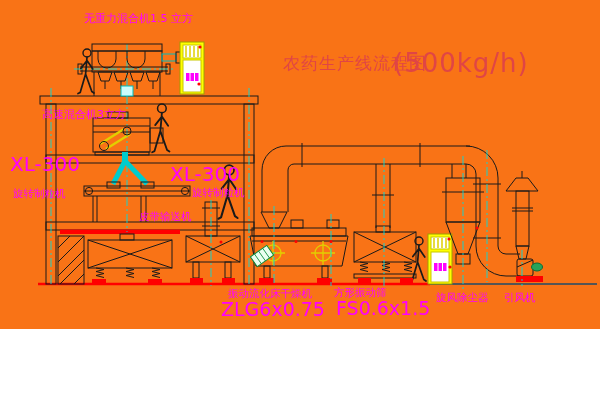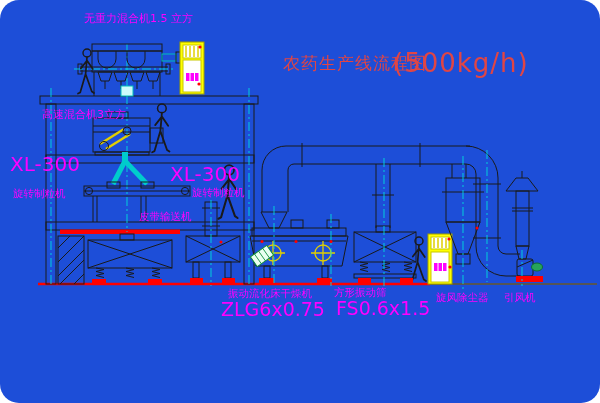--- a/index.html
+++ b/index.html
@@ -1,17 +1,17 @@
 <!DOCTYPE html>
 <html><head>
 <meta charset="utf-8">
 <style>
   html,body{margin:0;padding:0;background:#fff;}
-  .canvas{position:relative;width:600px;height:403px;background:#1d4ed8;overflow:hidden;
-          font-family:"Liberation Sans",sans-serif;border-radius:19px;}
+  .canvas{position:relative;width:600px;height:329px;background:#f97316;overflow:hidden;
+          font-family:"Liberation Sans",sans-serif;}
   svg{position:absolute;left:0;top:0;}
   svg text{font-family:"DejaVu Sans","Liberation Sans",sans-serif;}
   .lbl{fill:#ff00ff;}
   .lbl-sm{font-size:10.5px;}
   .lbl-md{font-size:11px;}
   .lbl-model{font-size:20px;}
   .lbl-model-lg{font-size:19px;}
   .title-cn{fill:#e04545;font-size:17px;letter-spacing:1px;}
   .title-cap{fill:#e04545;font-size:26px;letter-spacing:1px;}
   .k{stroke:#1a1a1a;stroke-width:1;fill:none;}

